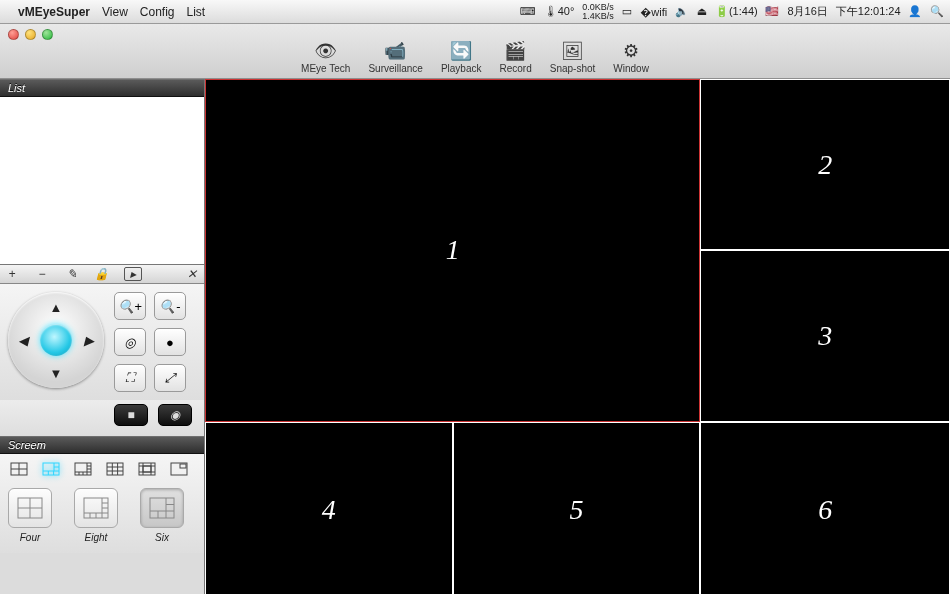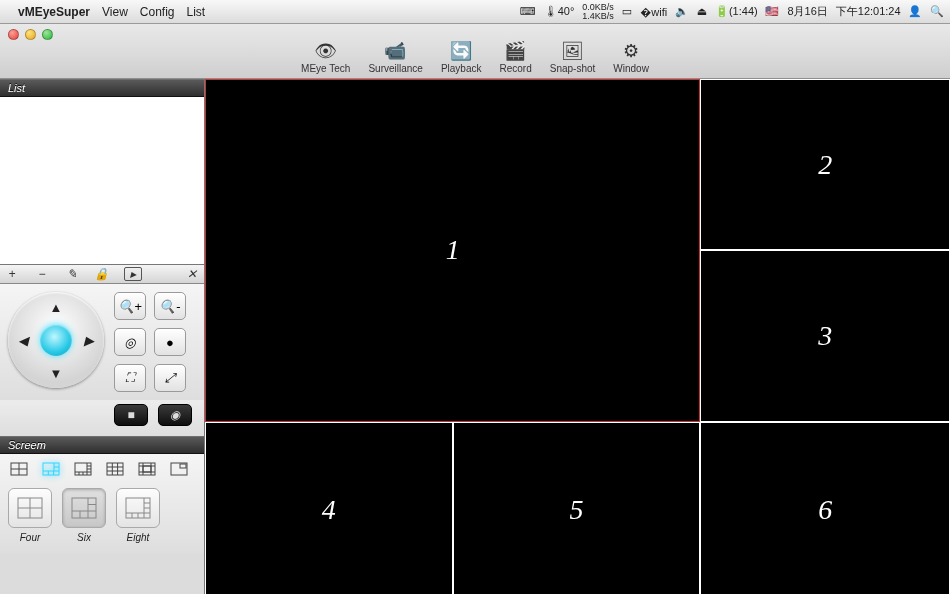--- a/index.html
+++ b/index.html
@@ -61,21 +61,21 @@
     font-size:13px; cursor:pointer; box-shadow: inset 0 1px 0 #fff;
   }
   .panel-bottom { display:flex; gap:10px; justify-content:flex-end; padding:4px 12px 10px; background:linear-gradient(#ececec,#dedede);}
   .blackbtn { width:34px; height:22px; border-radius:5px; background:linear-gradient(#3b3b3b,#0e0e0e); border:1px solid #000; cursor:pointer; display:flex;align-items:center;justify-content:center;color:#ddd; font-size:12px;}
   .screen-body { padding:6px 8px 10px; background:linear-gradient(#f5f5f5,#dedede);}
   .layout-row { display:flex; gap:10px; margin-bottom:10px;}
   .tinybtn { width:22px; height:18px; display:flex; align-items:center; justify-content:center; cursor:pointer; color:#3a3a3a;}
   .tinybtn svg { display:block; }
   .tinybtn.active svg rect, .tinybtn.active svg line { stroke:#2fd6ff; }
   .tinybtn.active { filter: drop-shadow(0 0 3px #2fd6ff); }
-  .bigbtns { display:flex; gap:10px; }
+  .bigbtns { display:flex; gap:22px; }
   .bigbtn { display:flex; flex-direction:column; align-items:center; gap:4px; cursor:pointer;}
   .bigbtn .box { width:44px; height:40px; border:1px solid #a9a9a9; border-radius:6px; background:linear-gradient(#fdfdfd,#e4e4e4); display:flex; align-items:center; justify-content:center; box-shadow: inset 0 1px 0 #fff;}
   .bigbtn.active .box { background:linear-gradient(#e0e0e0,#c7c7c7); box-shadow: inset 0 1px 3px rgba(0,0,0,.25);}
   .bigbtn .lbl { font-size:10px; color:#222;}
   
   .videoarea { flex:1; background:#000; position:relative; }
   .cell { position:absolute; background:#000; color:#fff; display:flex; align-items:center; justify-content:center; font-family:"Times New Roman", serif; font-size:28px; border:1px solid #fff; }
   .cell.sel { border:1px solid #c33; }
   .c1{left:0;top:0;width:66.5%;height:66%;}
   .c2{left:66.5%;top:0;width:33.5%;height:33%;}
@@ -264,48 +264,48 @@
         <div class="bigbtn">
           <div class="box">
               <svg width="26" height="22">
                 <rect x="1" y="1" width="24" height="20" fill="none" stroke="#888"></rect>
                 <line x1="13" y1="1" x2="13" y2="21" stroke="#888"></line>
                 <line x1="1" y1="11" x2="25" y2="11" stroke="#888"></line>
               </svg>
             </div>
           <span class="lbl">Four</span>
         </div>
-        <div class="bigbtn active">
-          <div class="box">
-              <svg width="26" height="22">
-                <rect x="1" y="1" width="24" height="20" fill="none" stroke="#888"></rect>
-                <line x1="17" y1="1" x2="17" y2="14" stroke="#888"></line>
-                <line x1="17" y1="7.5" x2="25" y2="7.5" stroke="#888"></line>
-                <line x1="1" y1="14" x2="25" y2="14" stroke="#888"></line>
-                <line x1="9" y1="14" x2="9" y2="21" stroke="#888"></line>
-                <line x1="17" y1="14" x2="17" y2="21" stroke="#888"></line>
-              </svg>
-            </div>
-          <span class="lbl">Six</span>
-        </div>
         <div class="bigbtn">
           <div class="box">
               <svg width="26" height="22">
                 <rect x="1" y="1" width="24" height="20" fill="none" stroke="#888"></rect>
                 <line x1="19" y1="1" x2="19" y2="21" stroke="#888"></line>
                 <line x1="19" y1="6" x2="25" y2="6" stroke="#888"></line>
                 <line x1="19" y1="11" x2="25" y2="11" stroke="#888"></line>
                 <line x1="19" y1="16" x2="25" y2="16" stroke="#888"></line>
                 <line x1="1" y1="16" x2="19" y2="16" stroke="#888"></line>
                 <line x1="7" y1="16" x2="7" y2="21" stroke="#888"></line>
                 <line x1="13" y1="16" x2="13" y2="21" stroke="#888"></line>
               </svg>
             </div>
           <span class="lbl">Eight</span>
         </div>
+        <div class="bigbtn active">
+          <div class="box">
+              <svg width="26" height="22">
+                <rect x="1" y="1" width="24" height="20" fill="none" stroke="#888"></rect>
+                <line x1="17" y1="1" x2="17" y2="14" stroke="#888"></line>
+                <line x1="17" y1="7.5" x2="25" y2="7.5" stroke="#888"></line>
+                <line x1="1" y1="14" x2="25" y2="14" stroke="#888"></line>
+                <line x1="9" y1="14" x2="9" y2="21" stroke="#888"></line>
+                <line x1="17" y1="14" x2="17" y2="21" stroke="#888"></line>
+              </svg>
+            </div>
+          <span class="lbl">Six</span>
+        </div>
       </div>
     </div>
   </div>
 
   <div class="videoarea">
     <div class="cell sel c1">1</div>
     <div class="cell c2">2</div>
     <div class="cell c3">3</div>
     <div class="cell c4">4</div>
     <div class="cell c5">5</div>

